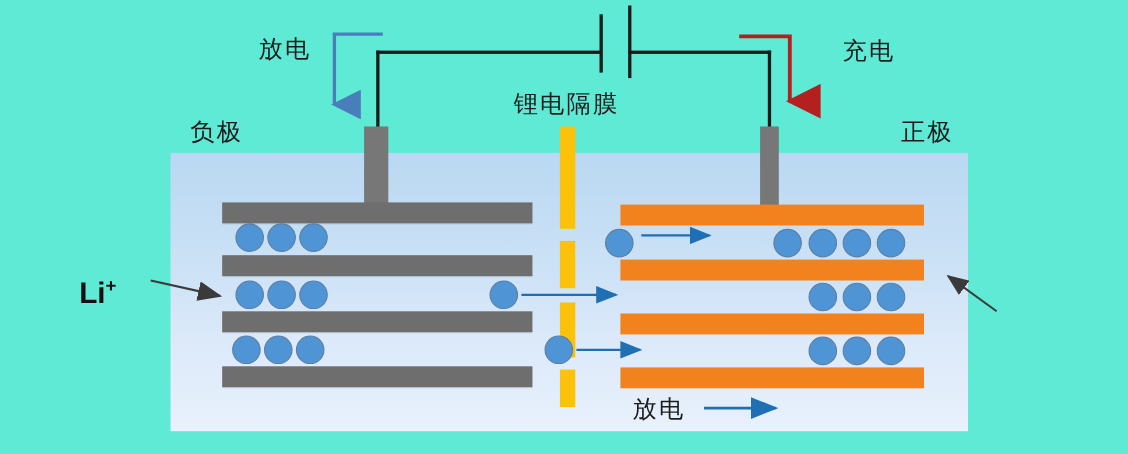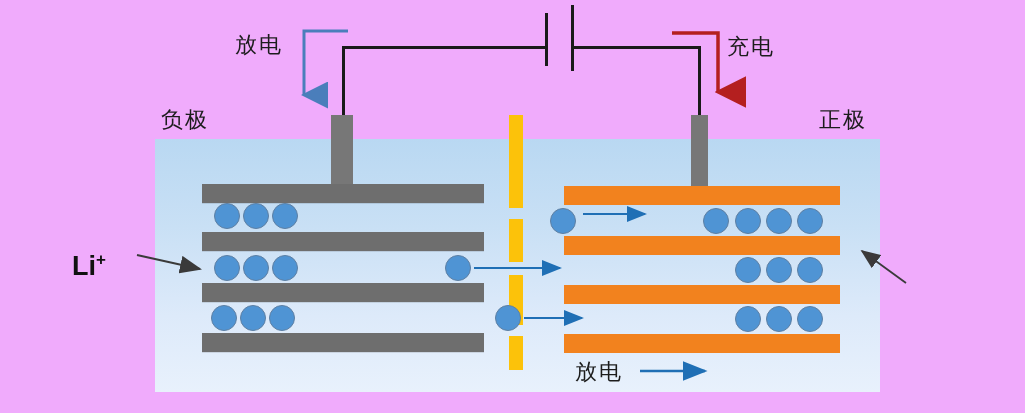--- a/index.html
+++ b/index.html
@@ -7,21 +7,21 @@
     padding: 0;
     background: #ffffff;
   }
   body {
     font-family: "Liberation Sans", sans-serif;
   }
   #stage {
     position: relative;
     width: 1025px;
     height: 413px;
-    background: #f0abfc;
+    background: #5eead4;
     overflow: hidden;
   }
   .abs { position: absolute; }
 
   
   #electrolyte-bath {
     left: 155px;
     top: 139px;
     width: 725px;
     height: 253px;
@@ -203,24 +203,25 @@
 
     <line x1="640" y1="371" x2="705" y2="371" stroke="#1f6fb5" stroke-width="2.5" marker-end="url(#arr-flow)"></line>
 
     <line x1="137" y1="255" x2="200" y2="269" stroke="#3a3a3a" stroke-width="2" marker-end="url(#arr-dark)"></line>
 
     <line x1="906" y1="283" x2="862" y2="251" stroke="#3a3a3a" stroke-width="1.8" marker-end="url(#arr-dark)"></line>
   </svg>
 
   <div class="label-cn" style="left:235px; top:30px;">放电</div>
 
-  <div class="label-cn" style="left:727px; top:32px;">充电</div>
-
-
-  <div class="label-cn" style="left:161px; top:105px;">负极</div>
+  <div class="label-cn" style="left:766px; top:32px;">充电</div>
+
+  <div class="label-cn" style="left:467px; top:80px;">锂电隔膜</div>
+
+  <div class="label-cn" style="left:173px; top:105px;">负极</div>
 
   <div class="label-cn" style="left:819px; top:105px;">正极</div>
 
 
   <div class="label-cn" style="left:575px; top:357px;">放电</div>
 
   <div class="label-li" style="left:72px; top:250px;">
     <span>Li</span><sup>+</sup>
   </div>
 

